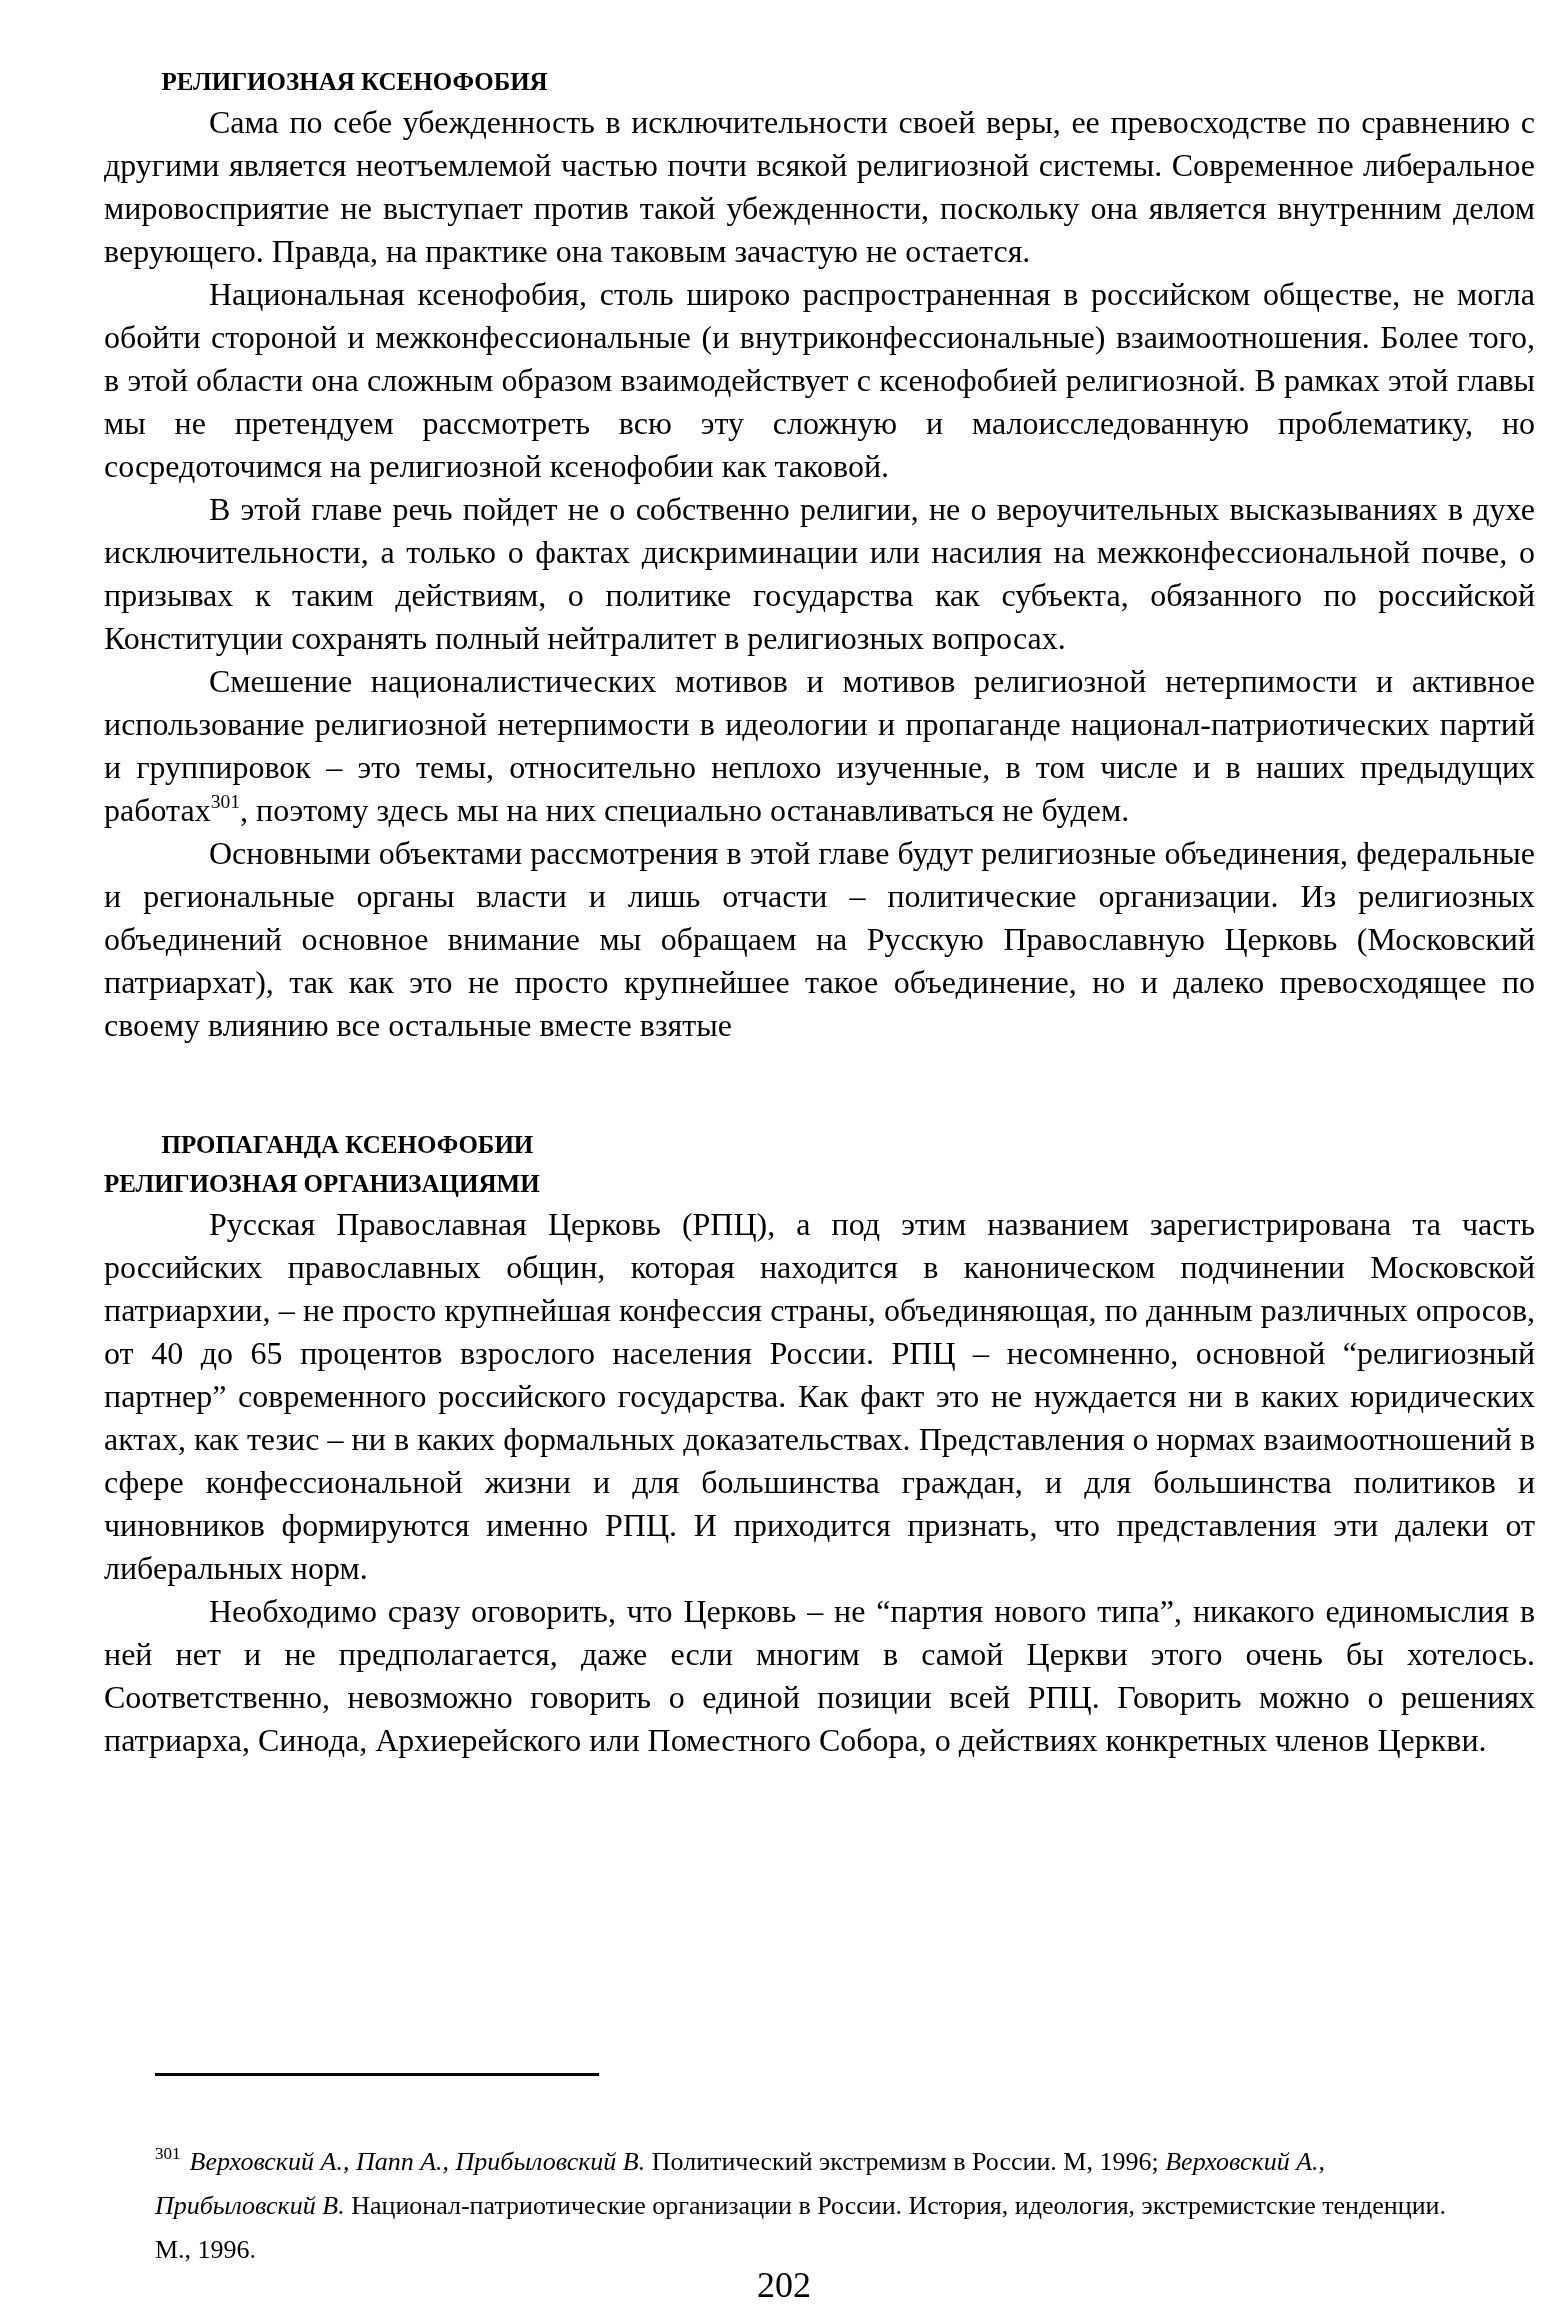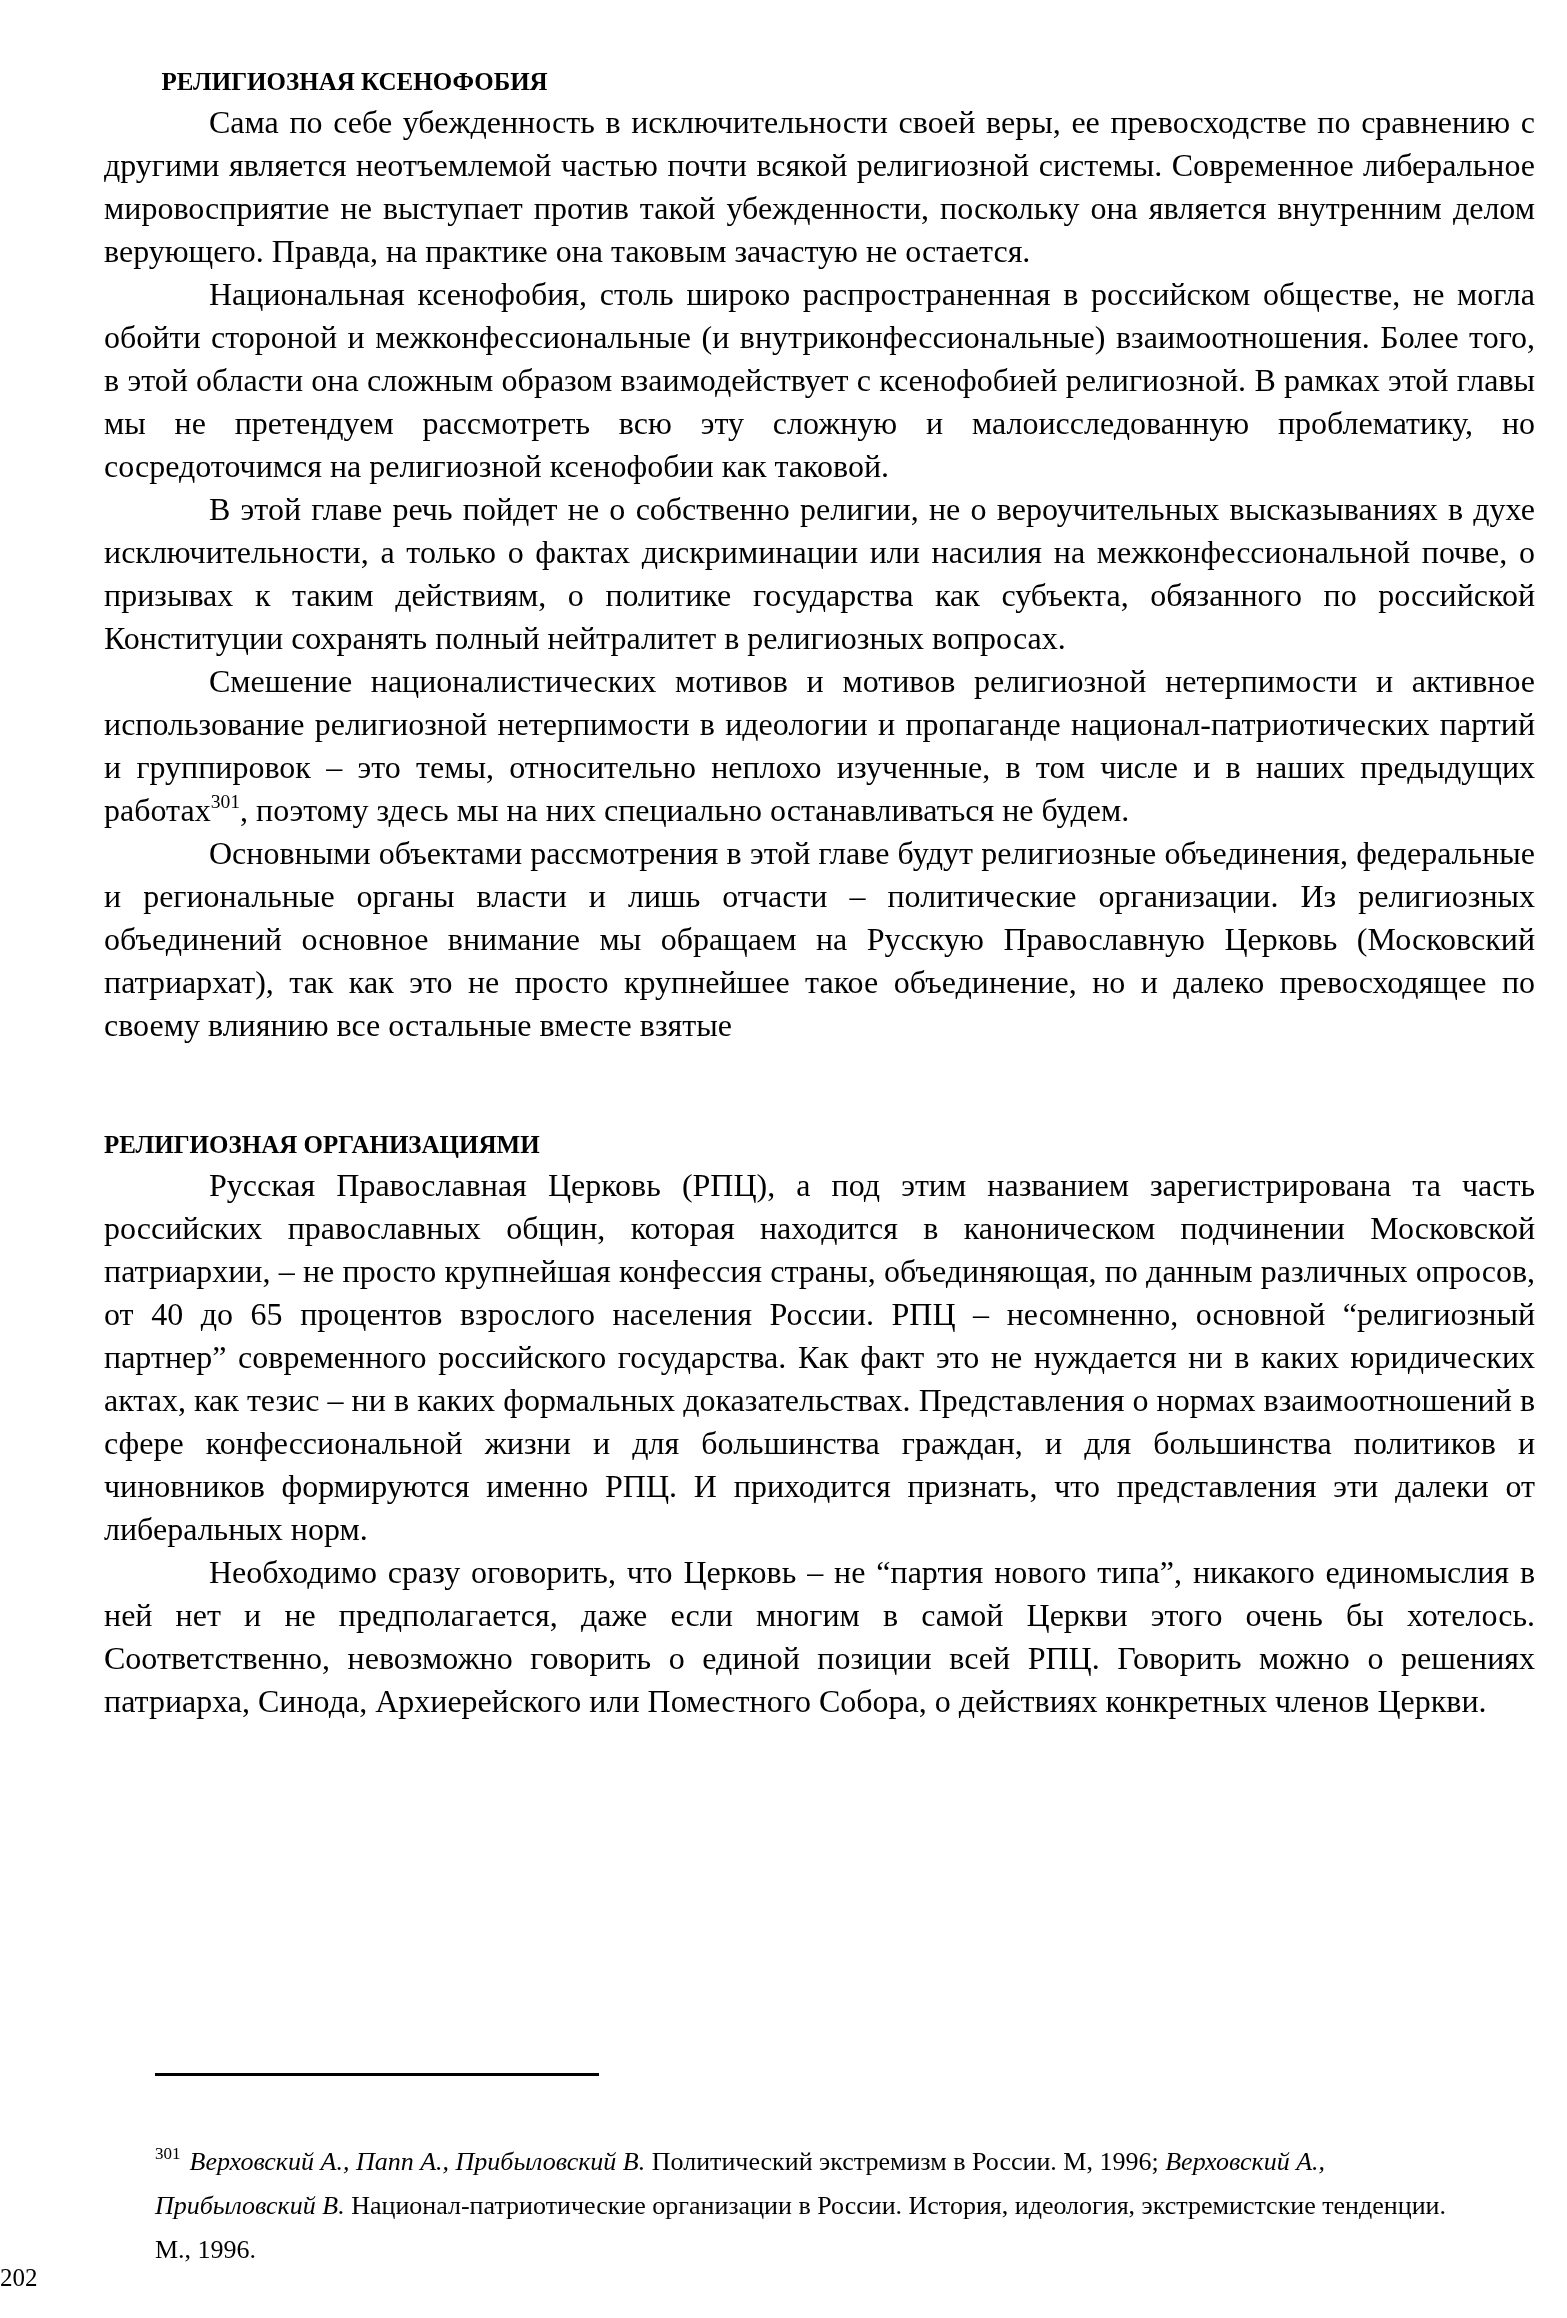--- a/index.html
+++ b/index.html
@@ -13,40 +13,41 @@
           text-indent: 0; }
   sup.fn { font-size: 19.6px; vertical-align: 13px; line-height: 0; }
   .sec2 { margin-top: 78px; }
   .sec2 h1 { margin-left: 6.5px; }
   .sec2 h1.l2 { margin-left: 0; }
   .rule { position: absolute; left: 155px; top: 2073px; width: 444px; height: 3.3px; background: #000; }
   .footnote { position: absolute; left: 155px; top: 2132px; width: 1307px;
               font-size: 26px; line-height: 44px; }
   .footnote i { font-style: italic; }
   .footnote .fnum { font-size: 17px; vertical-align: 10.5px; margin-right: 9.1px; }
-  .pagenum { position: absolute; left: 0; width: 1568px; top: 2264px; 
-             font-size: 25px; }
+  .pagenum { position: absolute; left: 0; width: 1568px; top: 2264px; text-align: center;
+             font-size: 36px; }
   .bodywrap { margin-left: -51px; width: 1431px; }
   .bodywrap .para { text-indent: 0; }
   .bodywrap .para.ind { text-indent: 105px; }
 </style>
 </head>
 <body>
 
 <div class="page">
   <h1 class="section first">РЕЛИГИОЗНАЯ КСЕНОФОБИЯ</h1>
   <div class="bodywrap">
     <p class="para ind">Сама по себе убежденность в исключительности своей веры, ее превосходстве по сравнению с другими является неотъемлемой частью почти всякой религиозной системы. Современное либеральное мировосприятие не выступает против такой убежденности, поскольку она является внутренним делом верующего. Правда, на практике она таковым зачастую не остается.</p>
     <p class="para ind">Национальная ксенофобия, столь широко распространенная в российском обществе, не могла обойти стороной и межконфессиональные (и внутриконфессиональные) взаимоотношения. Более того, в этой области она сложным образом взаимодействует с ксенофобией религиозной. В рамках этой главы мы не претендуем рассмотреть всю эту сложную и малоисследованную проблематику, но сосредоточимся на религиозной ксенофобии как таковой.</p>
     <p class="para ind">В этой главе речь пойдет не о собственно религии, не о вероучительных высказываниях в духе исключительности, а только о фактах дискриминации или насилия на межконфессиональной почве, о призывах к таким действиям, о политике государства как субъекта, обязанного по российской Конституции сохранять полный нейтралитет в религиозных вопросах.</p>
     <p class="para ind"><span>Смешение националистических мотивов и мотивов религиозной нетерпимости и активное использование религиозной нетерпимости в идеологии и пропаганде национал-патриотических партий и группировок – это темы, относительно неплохо изученные, в том числе и в наших предыдущих работах</span><sup class="fn">301</sup><span>, поэтому здесь мы на них специально останавливаться не будем.</span></p>
     <p class="para ind">Основными объектами рассмотрения в этой главе будут религиозные объединения, федеральные и региональные органы власти и лишь отчасти – политические организации. Из религиозных объединений основное внимание мы обращаем на Русскую Православную Церковь (Московский патриархат), так как это не просто крупнейшее такое объединение, но и далеко превосходящее по своему влиянию все остальные вместе взятые</p>
   </div>
 
   <div class="sec2">
+    <h1 class="section">ПРОПАГАНДА КСЕНОФОБИИ</h1>
     <h1 class="section l2" style="margin-left:-51px">РЕЛИГИОЗНАЯ ОРГАНИЗАЦИЯМИ</h1>
     <div class="bodywrap">
       <p class="para ind">Русская Православная Церковь (РПЦ), а под этим названием зарегистрирована та часть российских православных общин, которая находится в каноническом подчинении Московской патриархии, – не просто крупнейшая конфессия страны, объединяющая, по данным различных опросов, от 40 до 65 процентов взрослого населения России. РПЦ – несомненно, основной “религиозный партнер” современного российского государства. Как факт это не нуждается ни в каких юридических актах, как тезис – ни в каких формальных доказательствах. Представления о нормах взаимоотношений в сфере конфессиональной жизни и для большинства граждан, и для большинства политиков и чиновников формируются именно РПЦ. И приходится признать, что представления эти далеки от либеральных норм.</p>
       <p class="para ind">Необходимо сразу оговорить, что Церковь – не “партия нового типа”, никакого единомыслия в ней нет и не предполагается, даже если многим в самой Церкви этого очень бы хотелось. Соответственно, невозможно говорить о единой позиции всей РПЦ. Говорить можно о решениях патриарха, Синода, Архиерейского или Поместного Собора, о действиях конкретных членов Церкви.</p>
     </div>
   </div>
 </div>
 
 <div class="rule"></div>
 

